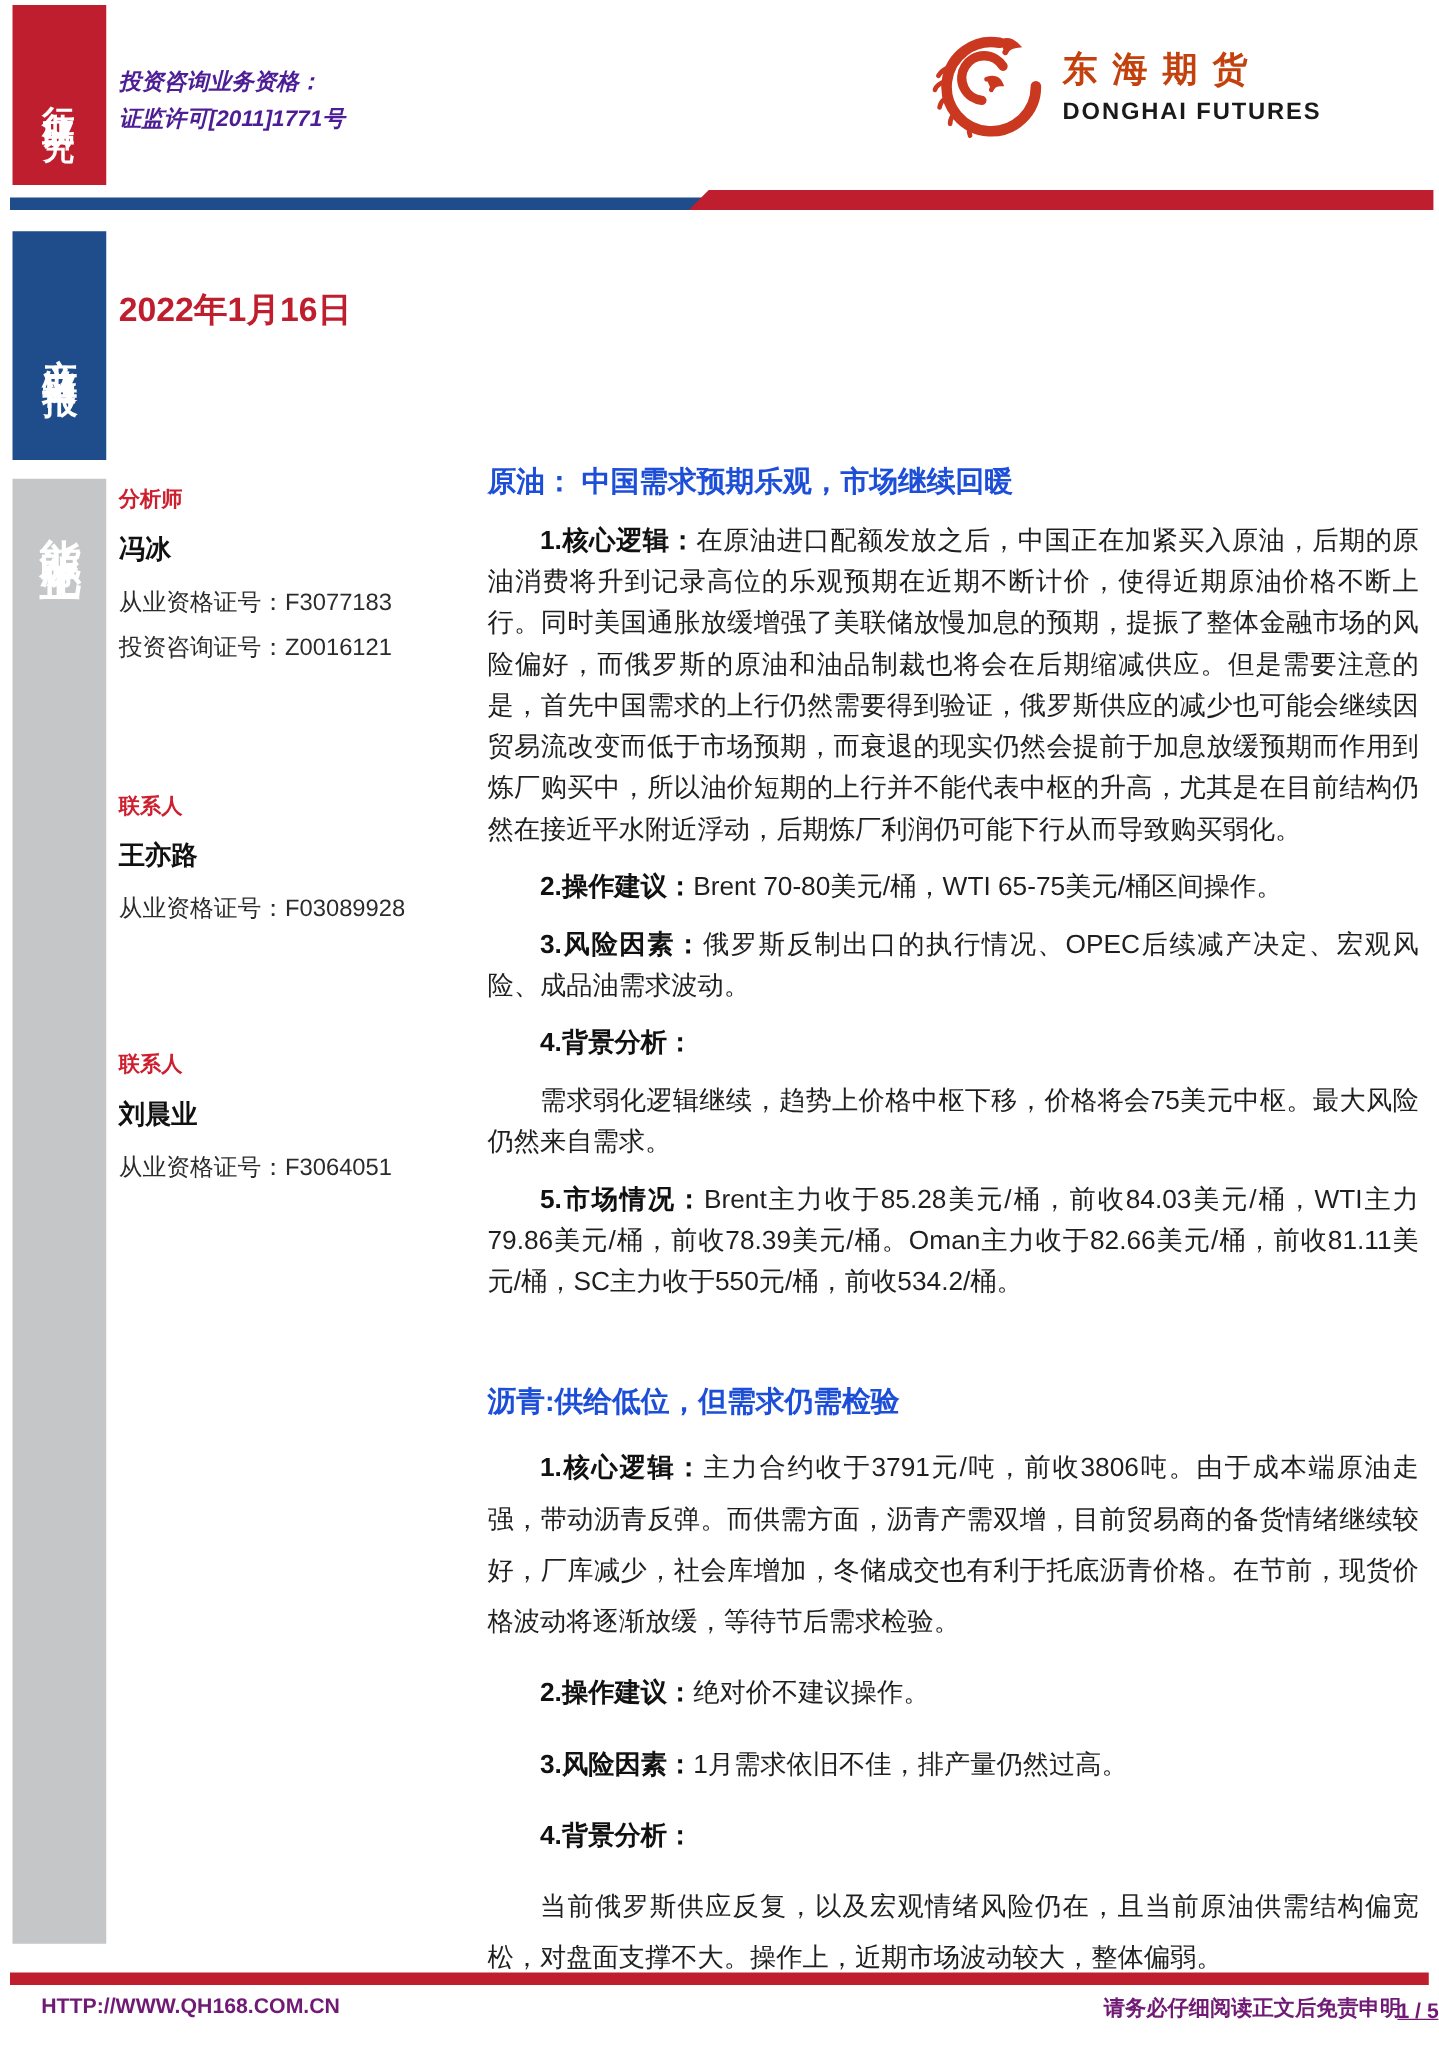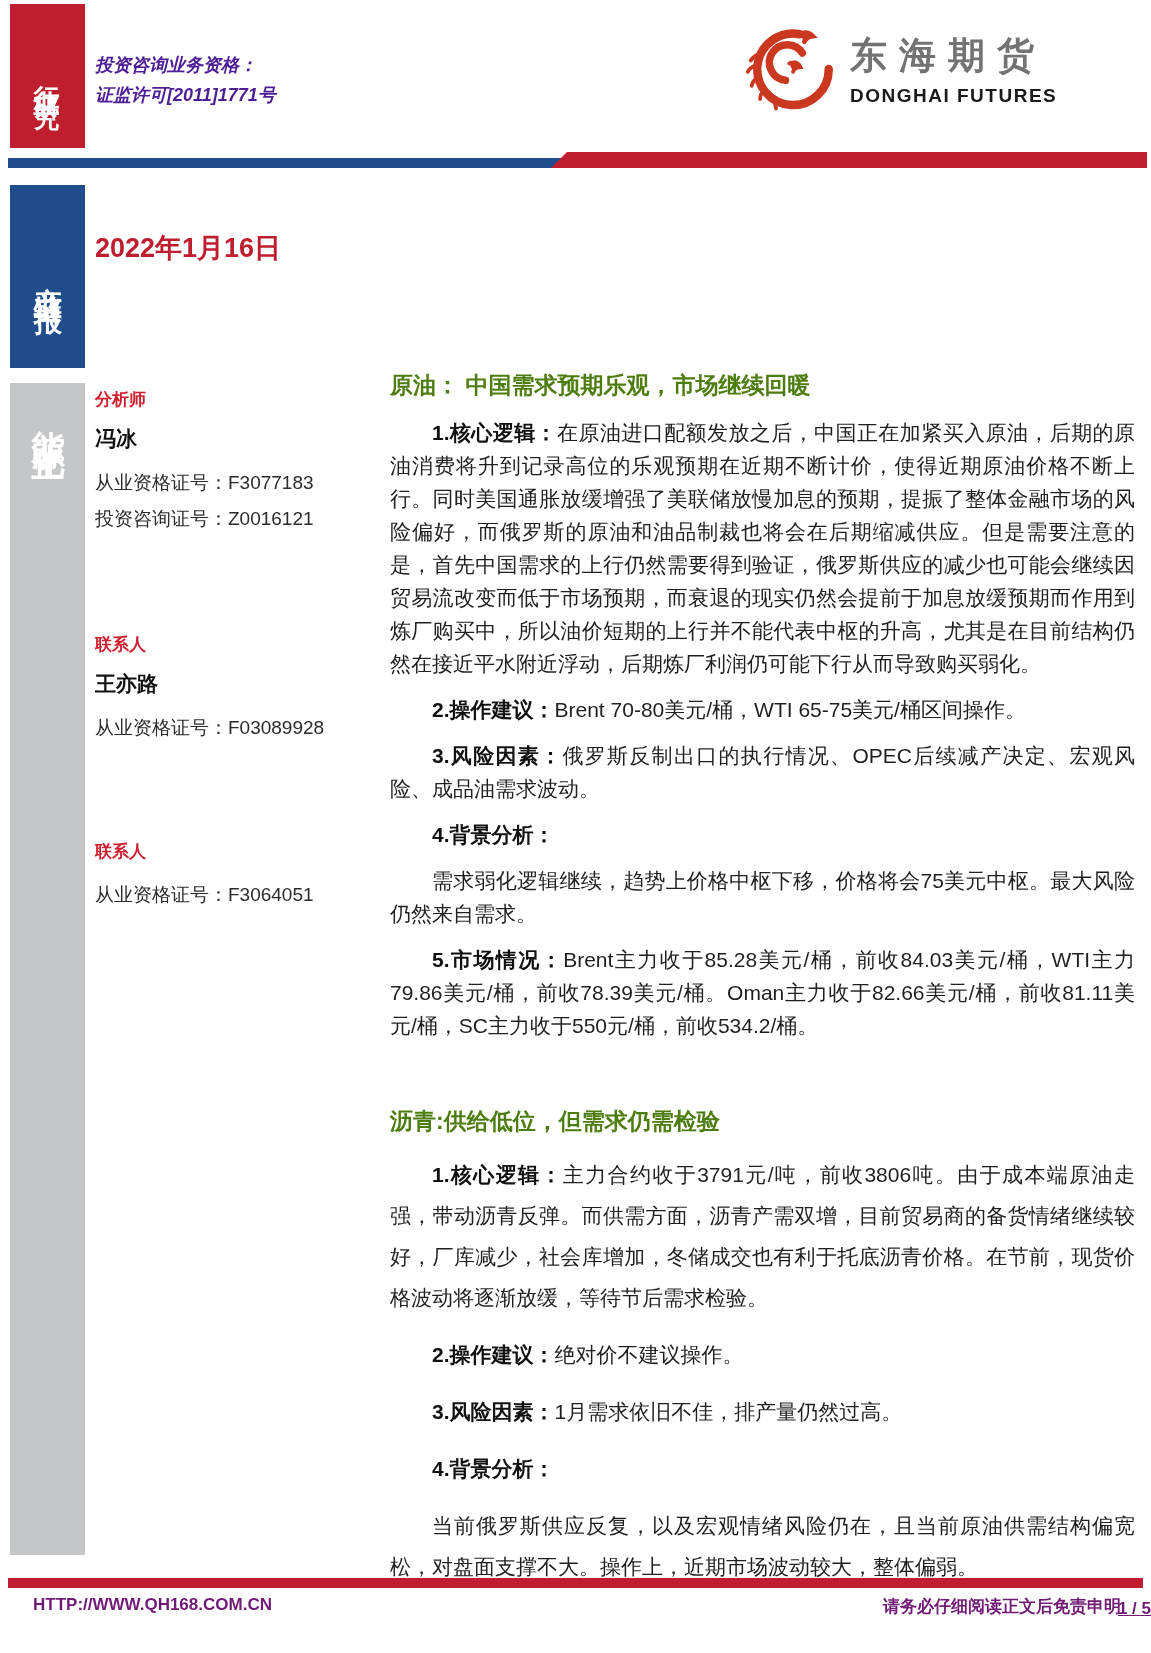--- a/index.html
+++ b/index.html
@@ -26,38 +26,38 @@
   .rule-blue{position:absolute;left:8px;top:158px;width:557px;height:10px;background:#1F4C8A;}
   .rule-red{position:absolute;left:551px;top:152px;width:596px;height:16px;background:#BE1E2D;
             clip-path:polygon(16px 0,100% 0,100% 100%,0 100%);}
   
   .qualification{position:absolute;left:95px;top:50px;color:#4c1d95;font-weight:bold;
                  font-size:18px;line-height:30px;font-style:italic;}
   
   .logo{position:absolute;left:746px;top:22px;display:flex;align-items:center;}
   .logo svg{width:94px;height:94px;display:block;}
   .logo-text{margin-left:10px;}
-  .logo-cn{font-size:37px;font-weight:bold;color:#737373;letter-spacing:12px;white-space:nowrap;}
+  .logo-cn{font-size:28px;font-weight:bold;color:#c2410c;letter-spacing:12px;white-space:nowrap;}
   .logo-en{font-size:19px;font-weight:bold;color:#1a1a1a;letter-spacing:1.5px;margin-top:4px;white-space:nowrap;}
   
   .report-date{position:absolute;left:95px;top:230px;color:#BE1E2D;font-weight:bold;font-size:27px;}
   .title-wrap{position:absolute;left:420px;top:234px;width:645px;text-align:right;}
   .report-title{color:#D0262C;font-weight:bold;font-size:31px;white-space:nowrap;}
   .report-subtitle{color:#1a1a1a;font-weight:600;font-size:21px;margin-top:10px;}
   
   .contact{position:absolute;left:95px;width:295px;}
   .contact .role{color:#CE1F2E;font-weight:bold;font-size:17px;margin-bottom:14px;}
   .contact .name{color:#111111;font-weight:bold;font-size:21px;margin-bottom:12px;}
   .contact .cert{color:#2b2b2b;font-size:19px;line-height:36px;}
   .contact-1{top:388px;}
   .contact-2{top:633px;}
   .contact-3{top:840px;}
   
   .content{position:absolute;left:390px;top:370px;width:745px;color:#1f1f1f;}
-  .sec-heading{color:#4d7c0f;font-weight:bold;font-size:23px;line-height:30px;margin:0;}
+  .sec-heading{color:#1d4ed8;font-weight:bold;font-size:23px;line-height:30px;margin:0;}
   .sec2-heading{margin-top:64px;}
   .para{font-size:21px;margin:13px 0 0 0;text-indent:2em;text-align:justify;}
   .sec1 .para{line-height:33px;}
   .sec2 .para{line-height:41px;margin-top:16px;}
   .sec1 .para-first{margin-top:16px;}
   .sec2 .para-first{margin-top:18px;}
   .para b{color:#111111;}
   
   .footer-rule{position:absolute;left:8px;top:1578px;width:1135px;height:10px;background:#BE1E2D;}
   .footer{position:absolute;left:0;top:1595px;width:1151px;height:26px;font-size:17px;
@@ -117,20 +117,21 @@
     <div class="cert">从业资格证号：F3077183</div>
     <div class="cert">投资咨询证号：Z0016121</div>
   </div>
   <div class="contact contact-2">
     <div class="role">联系人</div>
     <div class="name">王亦路</div>
     <div class="cert">从业资格证号：F03089928</div>
   </div>
   <div class="contact contact-3">
     <div class="role">联系人</div>
+    <div class="name">刘晨业</div>
     <div class="cert">从业资格证号：F3064051</div>
   </div>
 
   <div class="content">
 
     <div class="sec1">
       <h2 class="sec-heading">原油： 中国需求预期乐观，市场继续回暖</h2>
       <p class="para para-first"><b>1.核心逻辑：</b><span>在原油进口配额发放之后，中国正在加紧买入原油，后期的原油消费将升到记录高位的乐观预期在近期不断计价，使得近期原油价格不断上行。同时美国通胀放缓增强了美联储放慢加息的预期，提振了整体金融市场的风险偏好，而俄罗斯的原油和油品制裁也将会在后期缩减供应。但是需要注意的是，首先中国需求的上行仍然需要得到验证，俄罗斯供应的减少也可能会继续因贸易流改变而低于市场预期，而衰退的现实仍然会提前于加息放缓预期而作用到炼厂购买中，所以油价短期的上行并不能代表中枢的升高，尤其是在目前结构仍然在接近平水附近浮动，后期炼厂利润仍可能下行从而导致购买弱化。</span></p>
       <p class="para"><b>2.操作建议：</b><span>Brent 70-80美元/桶，WTI 65-75美元/桶区间操作。</span></p>
       <p class="para"><b>3.风险因素：</b><span>俄罗斯反制出口的执行情况、OPEC后续减产决定、宏观风险、成品油需求波动。</span></p>

